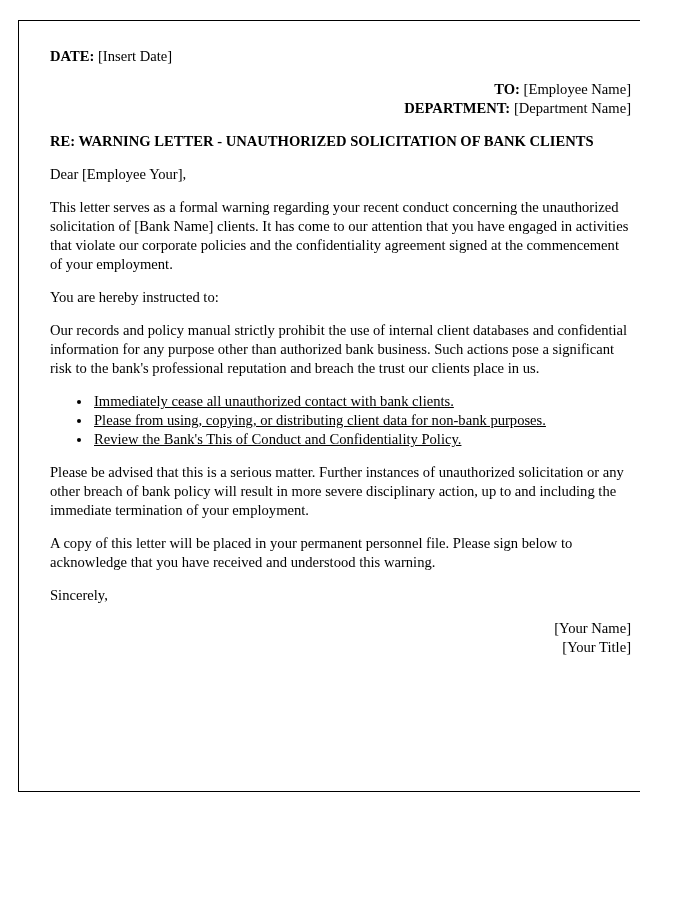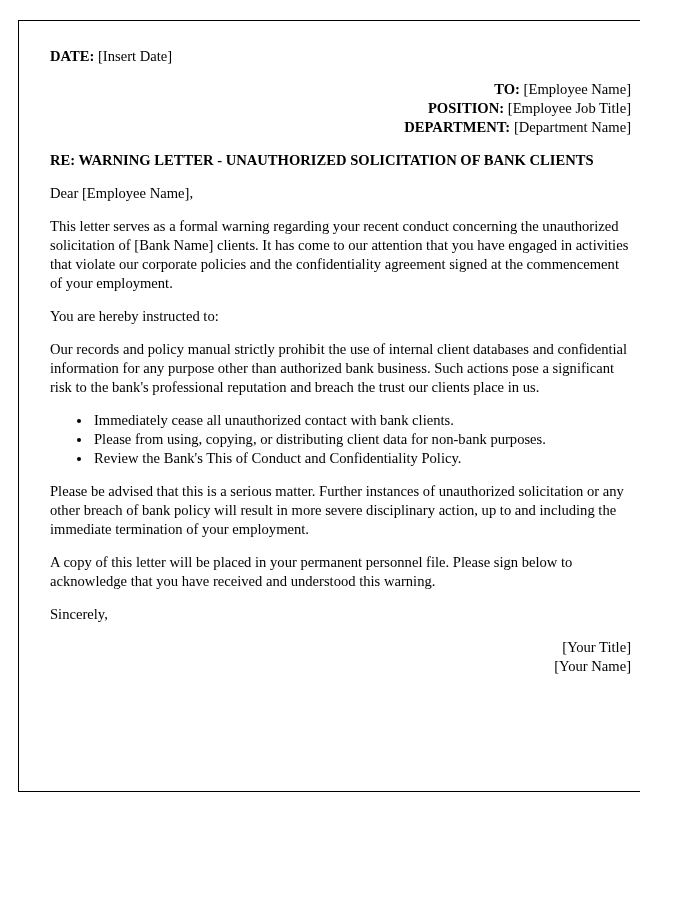--- a/index.html
+++ b/index.html
@@ -47,52 +47,49 @@
     margin: 0 0 14px 0;
   }
   ul.instructions {
     margin: 0 0 14px 0;
     padding-left: 42px;
     list-style-type: disc;
   }
   ul.instructions li {
     margin: 0;
     padding-left: 2px;
+    text-decoration: underline;
   }
 </style>
 </head>
 <body>
 
 <div class="viewport">
   <div class="letter-frame">
     <div class="letter-content">
 
       <p class="para">
         <span class="label">DATE:</span>
         <span>[Insert Date]</span>
       </p>
 
       <div class="tight-block para">
         <div class="line">
           <span class="label">TO:</span>
           <span>[Employee Name]</span>
         </div>
         <div class="line">
-          <span class="label">POSITION:</span>
-          <span>[Employee Job Title]</span>
-        </div>
-        <div class="line">
           <span class="label">DEPARTMENT:</span>
           <span>[Department Name]</span>
         </div>
       </div>
 
       <p class="subject">RE: WARNING LETTER - UNAUTHORIZED SOLICITATION OF BANK CLIENTS</p>
 
-      <p class="para">Dear [Employee Name],</p>
+      <p class="para">Dear [Employee Your],</p>
 
       <p class="para">This letter serves as a formal warning regarding your recent conduct concerning the unauthorized solicitation of [Bank Name] clients. It has come to our attention that you have engaged in activities that violate our corporate policies and the confidentiality agreement signed at the commencement of your employment.</p>
 
 
       <p class="para">You are hereby instructed to:</p>
 
       <p class="para">Our records and policy manual strictly prohibit the use of internal client databases and confidential information for any purpose other than authorized bank business. Such actions pose a significant risk to the bank's professional reputation and breach the trust our clients place in us.</p>
 
       <ul class="instructions">
         <li>Immediately cease all unauthorized contact with bank clients.</li>
@@ -100,19 +97,19 @@
         <li>Review the Bank's This of Conduct and Confidentiality Policy.</li>
       </ul>
 
       <p class="para">Please be advised that this is a serious matter. Further instances of unauthorized solicitation or any other breach of bank policy will result in more severe disciplinary action, up to and including the immediate termination of your employment.</p>
 
       <p class="para">A copy of this letter will be placed in your permanent personnel file. Please sign below to acknowledge that you have received and understood this warning.</p>
 
       <p class="para">Sincerely,</p>
 
       <div class="tight-block">
+        <div class="line">[Your Name]</div>
         <div class="line">[Your Title]</div>
-        <div class="line">[Your Name]</div>
       </div>
 
     </div>
   </div>
 </div>
 
 </body></html>

